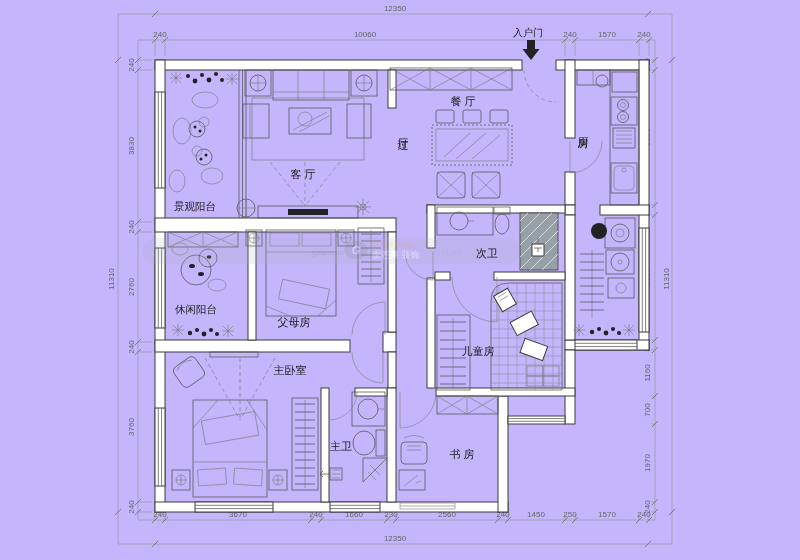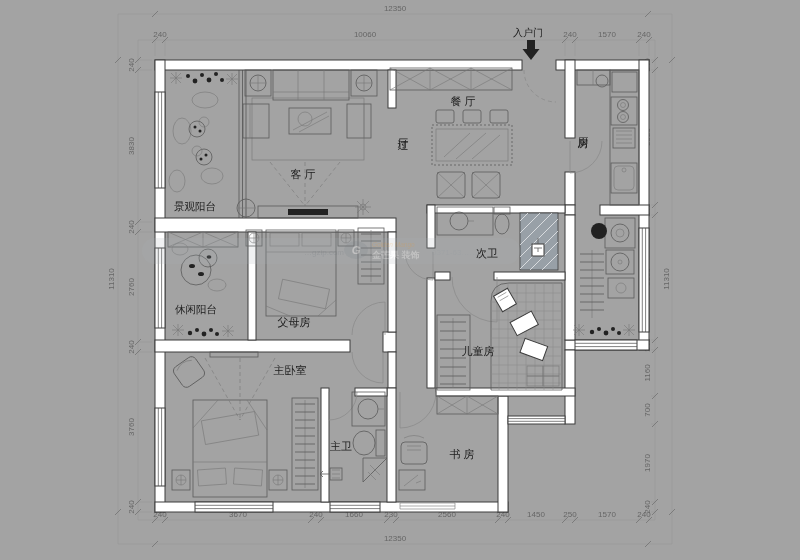--- a/index.html
+++ b/index.html
@@ -1,16 +1,16 @@
 <!DOCTYPE html>
 <html><head>
 <meta charset="utf-8">
 <style>
   html,body{margin:0;padding:0;background:#fff;}
-  .stage{position:relative;width:800px;height:560px;background:#a3a3a3;overflow:hidden;
+  .stage{position:relative;width:800px;height:560px;background:#c4b5fd;overflow:hidden;
          font-family:"Liberation Sans", sans-serif;}
   svg text{font-family:"Liberation Sans", sans-serif;}
   .w    {fill:#ffffff;stroke:#3c3c3c;stroke-width:1;}
   .f    {fill:none;stroke:#5a5a5a;stroke-width:.8;}
   .fthin{fill:none;stroke:#777;stroke-width:.6;}
   .dark {fill:#222;stroke:none;}
   .dim  {stroke:#9a9a9a;stroke-width:.7;fill:none;}
   .tick {stroke:#777;stroke-width:.9;fill:none;}
   .dimtxt{font-size:8px;fill:#666;}
   .room {font-size:11px;fill:#1c1c1c;}

